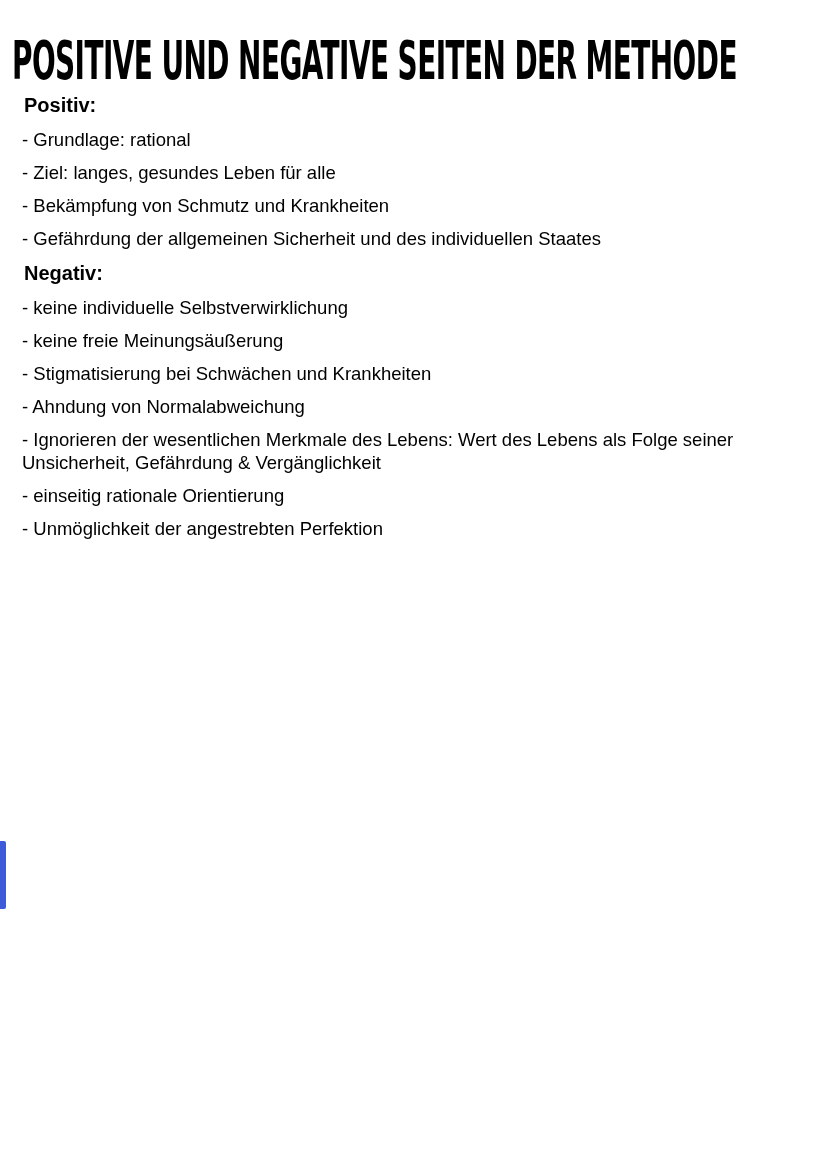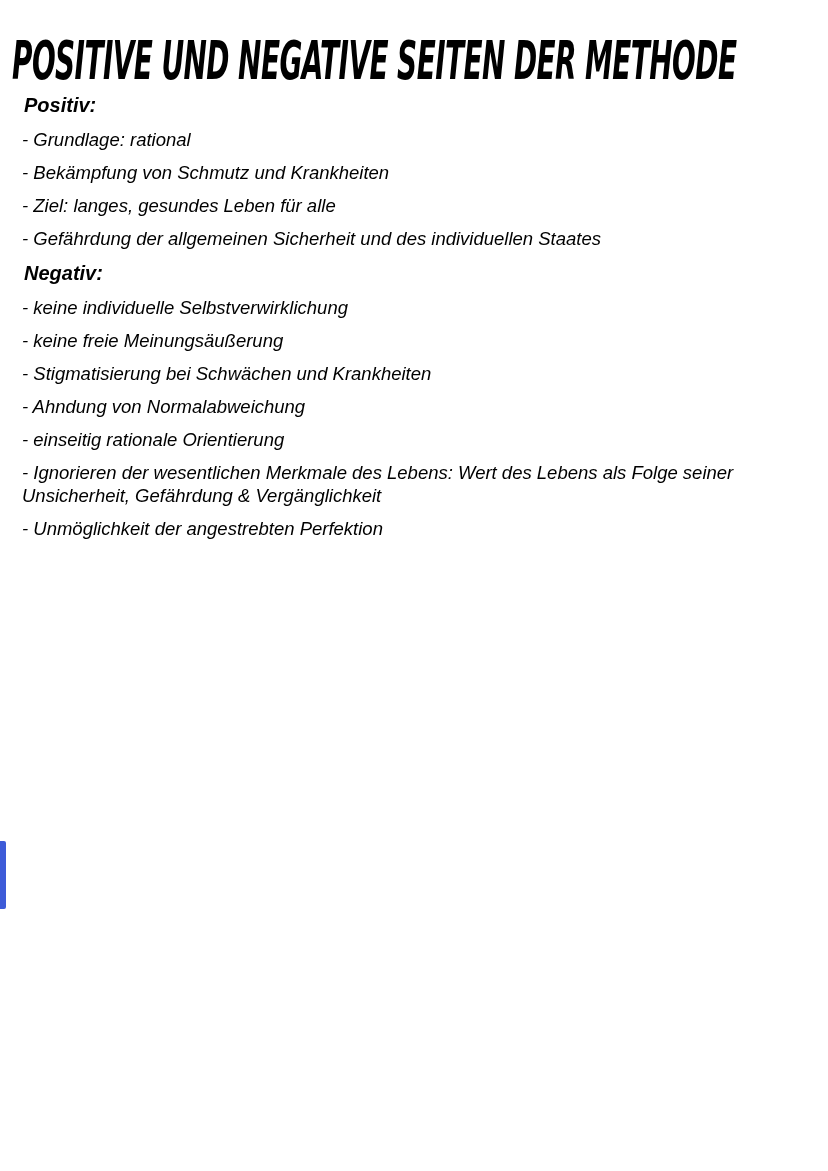--- a/index.html
+++ b/index.html
@@ -8,21 +8,20 @@
     background: #ffffff;
   }
   .page {
     position: relative;
     width: 828px;
     height: 909px;
     background: #ffffff;
     overflow: hidden;
     color: #000000;
     font-family: "Liberation Sans", sans-serif;
-    font-style: italic;
   }
   .content {
     box-sizing: content-box;
     width: 800px;
     padding: 36px 16px 0 12px;
   }
   h1.title {
     margin: 0;
     height: 46px;
     font-family: "DejaVu Sans", sans-serif;
@@ -74,35 +73,35 @@
 
 <main class="page">
   <div class="content">
 
     <h1 class="title"><span class="title-inner" style="transform: scale(0.558122, 1.08);">POSITIVE UND NEGATIVE SEITEN DER METHODE</span></h1>
 
     <section class="sec sec-positiv">
       <h2>Positiv:</h2>
       <ul>
         <li>- Grundlage: rational</li>
+        <li>- Ziel: langes, gesundes Leben für alle</li>
         <li>- Bekämpfung von Schmutz und Krankheiten</li>
-        <li>- Ziel: langes, gesundes Leben für alle</li>
         <li>- Gefährdung der allgemeinen Sicherheit und des individuellen Staates</li>
       </ul>
     </section>
 
     <section class="sec sec-negativ">
       <h2>Negativ:</h2>
       <ul>
         <li>- keine individuelle Selbstverwirklichung</li>
         <li>- keine freie Meinungsäußerung</li>
         <li>- Stigmatisierung bei Schwächen und Krankheiten</li>
         <li>- Ahndung von Normalabweichung</li>
+        <li>- Ignorieren der wesentlichen Merkmale des Lebens: Wert des Lebens als Folge seiner Unsicherheit, Gefährdung &amp; Vergänglichkeit</li>
         <li>- einseitig rationale Orientierung</li>
-        <li>- Ignorieren der wesentlichen Merkmale des Lebens: Wert des Lebens als Folge seiner Unsicherheit, Gefährdung &amp; Vergänglichkeit</li>
         <li>- Unmöglichkeit der angestrebten Perfektion</li>
       </ul>
     </section>
 
   </div>
 
   <div class="edge-bar" style="background: rgb(61, 91, 216);"></div>
 </main>
 
 </body></html>

